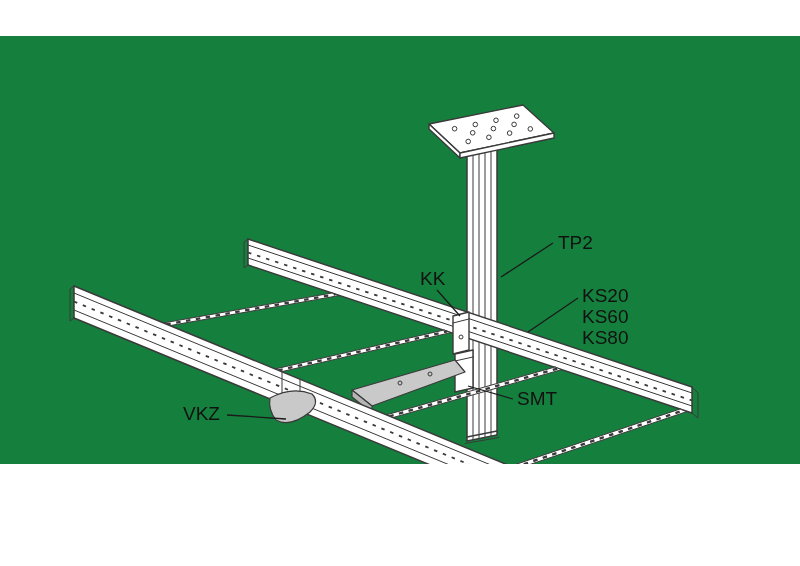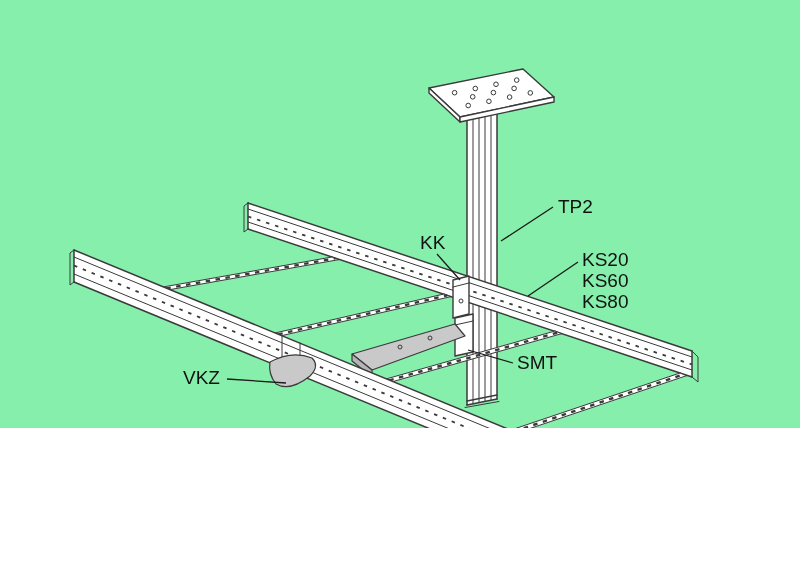--- a/index.html
+++ b/index.html
@@ -1,16 +1,16 @@
 <!DOCTYPE html>
 <html><head>
 <meta charset="utf-8">
 <style>
   html,body{margin:0;padding:0;background:#ffffff;}
-  .stage{position:relative;width:800px;height:428px;background:#86efac;overflow:hidden;}
+  .stage{position:relative;width:800px;height:428px;background:#15803d;overflow:hidden;margin-top:36px;}
   svg{display:block;}
   .s{stroke:#3a3a3a;fill:none;stroke-width:1.5;stroke-linecap:round;stroke-linejoin:round;}
   .s1{stroke:#3a3a3a;fill:none;stroke-width:1;stroke-linecap:round;}
   .w{fill:#ffffff;stroke:none;}
   .wS{fill:#ffffff;stroke:#3a3a3a;stroke-width:1.4;stroke-linejoin:round;}
   .perf{stroke:#3a3a3a;stroke-width:2.4;stroke-dasharray:4.5 5.5;fill:none;}
   .perfThin{stroke:#3a3a3a;stroke-width:1.8;stroke-dasharray:3.5 6;fill:none;}
   .lead{stroke:#1a1a1a;stroke-width:1.3;fill:none;}
   .hole{fill:none;stroke:#3a3a3a;stroke-width:1;}
   .grayS{stroke:#3a3a3a;stroke-width:1.2;stroke-linejoin:round;}

